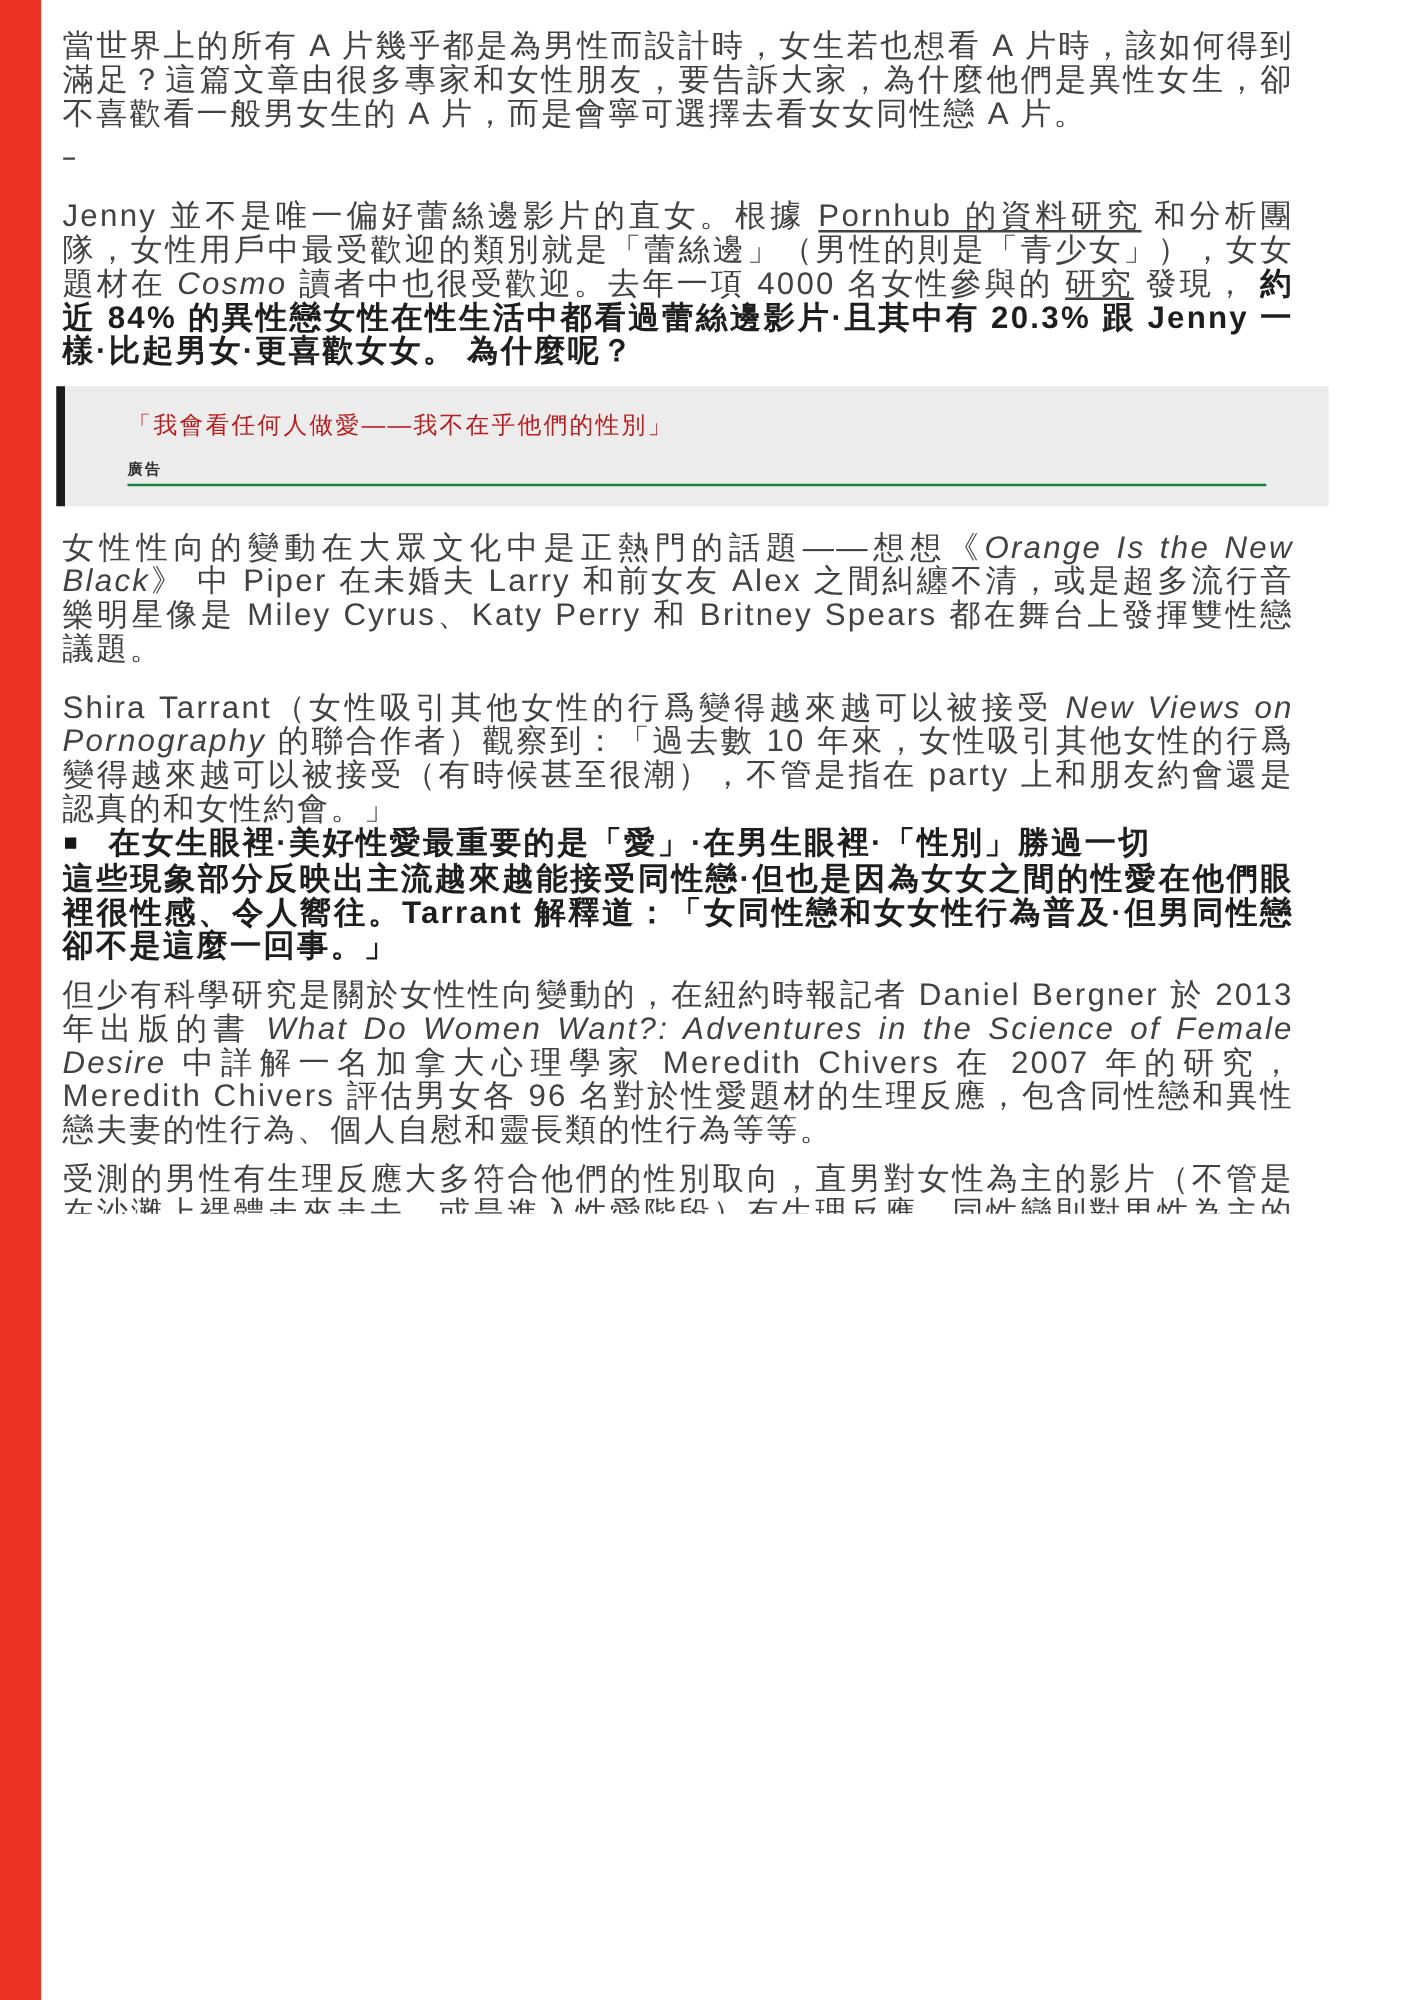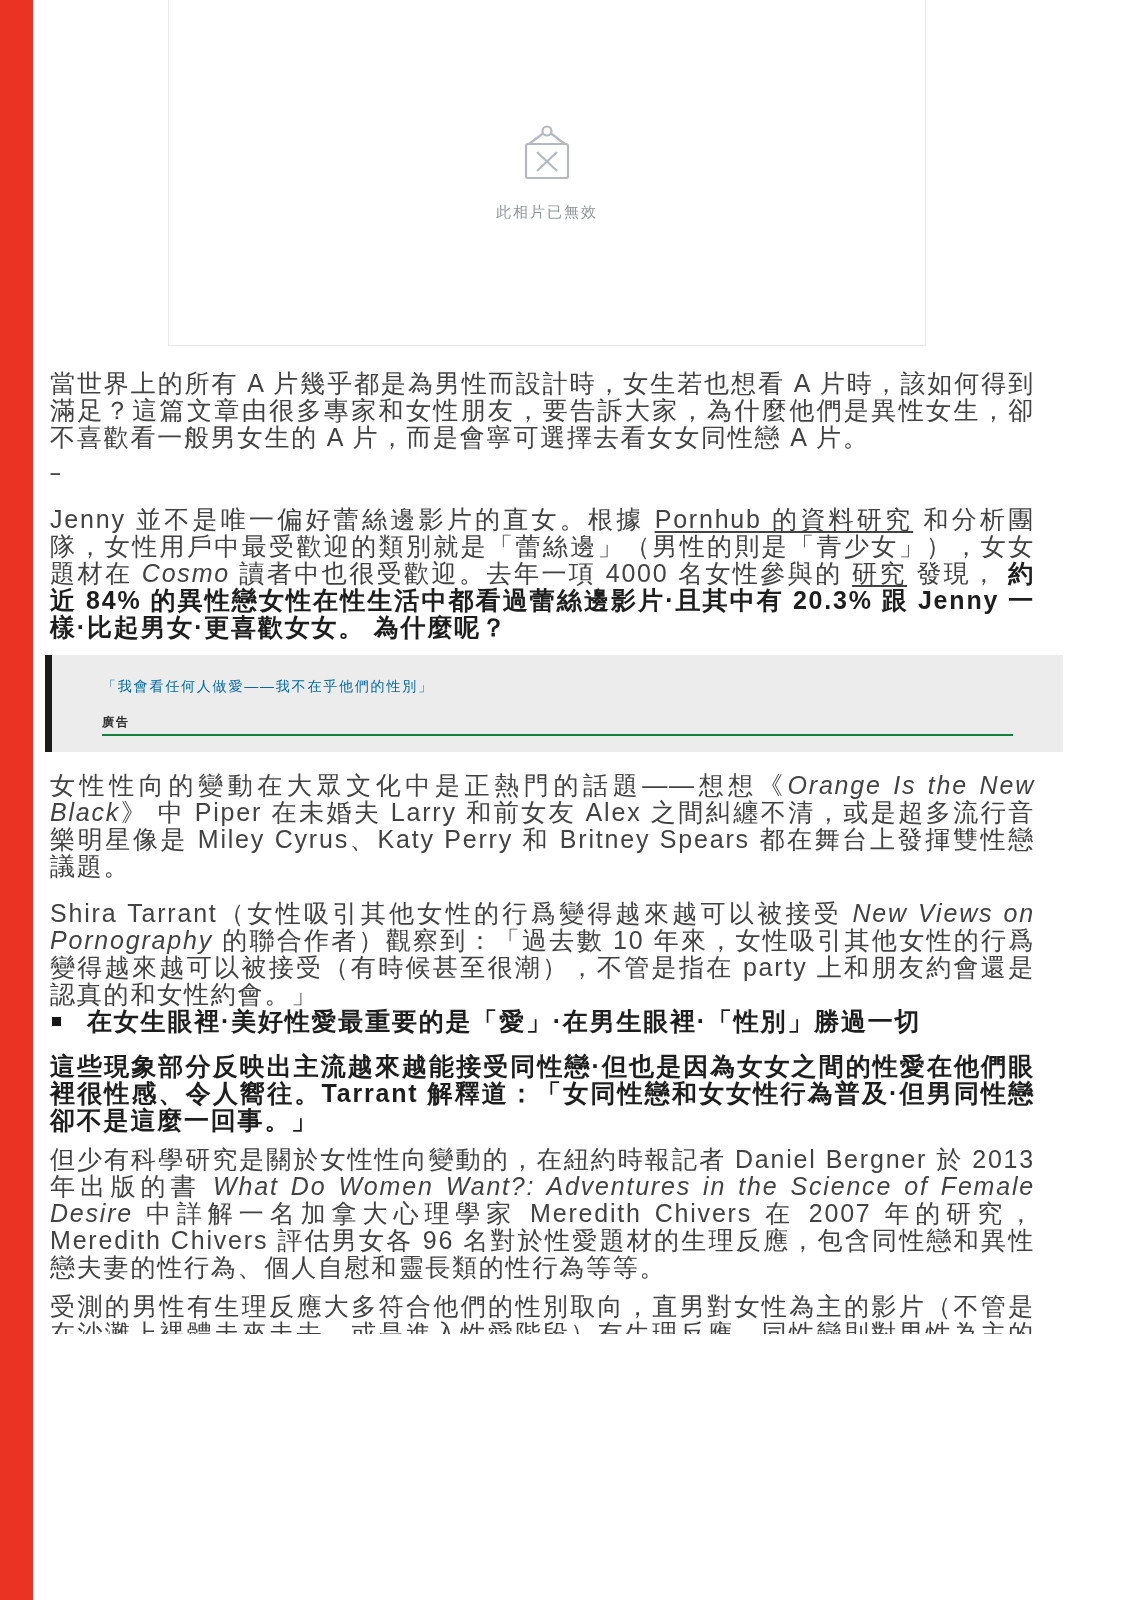--- a/index.html
+++ b/index.html
@@ -26,57 +26,44 @@
   .seg-bold{font-weight:bold;color:#1e1e1e;}
   .seg-italic{font-style:italic;}
   .seg-link{text-decoration:underline;text-underline-offset:3px;cursor:pointer;}
   .divider{margin:0;font-size:19px;line-height:27px;color:#4a4a4a;font-weight:bold;letter-spacing:1px;}
 
   
   .quote{
     margin-left:-5px;width:1018px;box-sizing:border-box;background:#ececec;
     border-left:7px solid #1b1b1b;padding:18px 50px 16px 50px;
   }
-  .quote-text{margin:0;font-size:14px;line-height:27px;color:#0369a1;letter-spacing:1.8px;}
+  .quote-text{margin:0;font-size:19px;line-height:27px;color:#b91c1c;letter-spacing:1.8px;}
   .ad-row{margin-top:12px;border-bottom:2px solid #15803d;padding-bottom:3px;}
   .ad-label{font-size:12px;font-weight:bold;color:#2d2d2d;letter-spacing:2px;}
 
   
   .bullet-row{display:flex;align-items:flex-start;}
   .bullet-marker{flex:none;width:9px;height:9px;background:#161616;margin:9px 26px 0 2px;}
 
   
   .clip{height:41px;overflow:hidden;}
 
   
   .mt24{margin-top:24px;} .mt8{margin-top:8px;} .mt22{margin-top:22px;}
   .mt30{margin-top:30px;} .mt20{margin-top:20px;} .mt14{margin-top:14px;}
-  .mt18{} .mt16{margin-top:18px;} .mt12{margin-top:12px;}
+  .mt18{} .mt16{margin-top:2px;} .mt12{margin-top:12px;}
 </style>
 </head>
 <body>
 
 <div class="page" style="background: rgb(255, 255, 255);">
   <div class="accent-bar" style="background: rgb(234, 51, 35);"></div>
 
   <div class="content">
 
-    <div class="img-box">
-      <span>
-        <svg width="68" height="62" viewBox="0 0 68 62" fill="none">
-          <circle cx="34" cy="8" r="4.5" stroke="#b4bac0" stroke-width="2.2"></circle>
-          <path d="M16 21 L30 10.5" stroke="#b4bac0" stroke-width="2.2"></path>
-          <path d="M38 10.5 L52 21" stroke="#b4bac0" stroke-width="2.2"></path>
-          <rect x="13" y="21" width="42" height="34" rx="2" stroke="#b4bac0" stroke-width="2.2"></rect>
-          <path d="M24 29 L44 48" stroke="#b4bac0" stroke-width="2.2"></path>
-          <path d="M44 29 L24 48" stroke="#b4bac0" stroke-width="2.2"></path>
-        </svg>
-      </span>
-      <div class="ph-label">此相片已無效</div>
-    </div>
 
     <p class="para mt24"><span>當世界上的所有 A 片幾乎都是為男性而設計時，女生若也想看 A 片時，該如何得到滿足？這篇文章由很多專家和女性朋友，要告訴大家，為什麼他們是異性女生，卻不喜歡看一般男女生的 A 片，而是會寧可選擇去看女女同性戀 A 片。</span></p>
 
     <p class="divider mt8">–</p>
 
 
 
     <p class="para mt20"><span>Jenny 並不是唯一偏好蕾絲邊影片的直女。根據 </span><span class="seg-link">Pornhub 的資料研究</span><span> 和分析團隊，女性用戶中最受歡迎的類別就是「蕾絲邊」（男性的則是「青少女」），女女題材在 </span><span class="seg-italic">Cosmo</span><span> 讀者中也很受歡迎。去年一項 4000 名女性參與的 </span><span class="seg-link">研究</span><span> 發現， </span><span class="seg-bold">約近 84% 的異性戀女性在性生活中都看過蕾絲邊影片·且其中有 20.3% 跟 Jenny 一樣·比起男女·更喜歡女女。 為什麼呢？</span></p>
 
     <div class="quote mt14">

